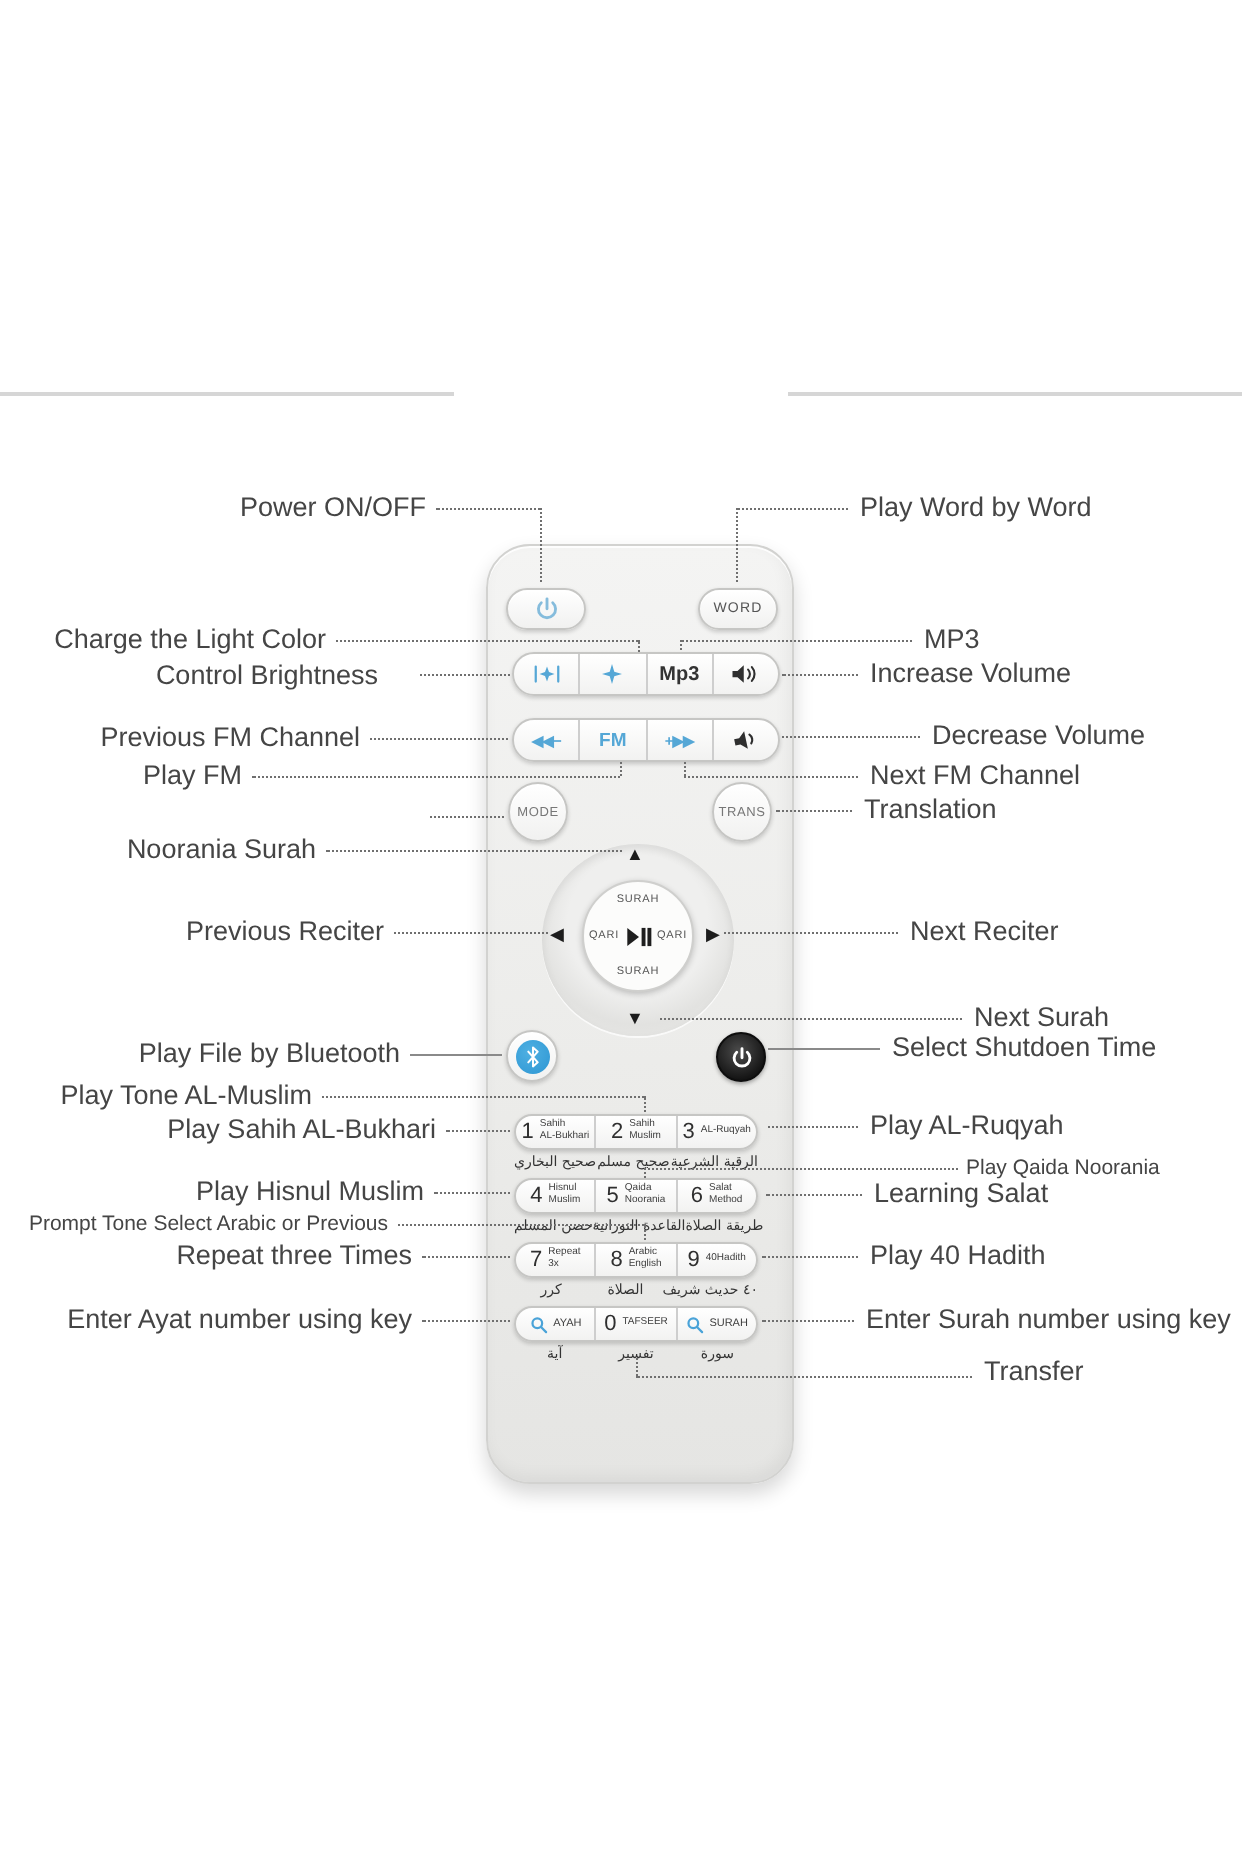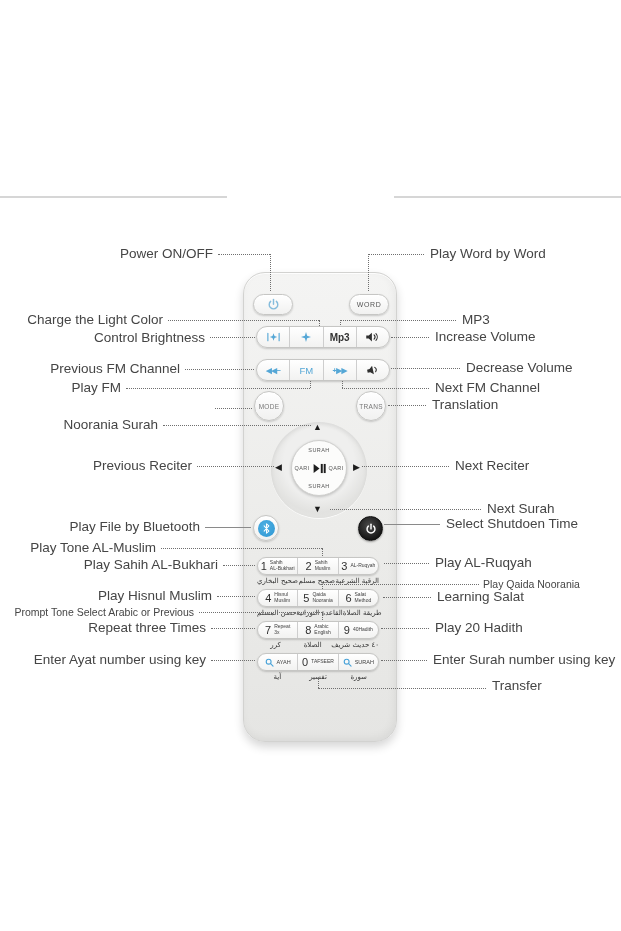--- a/index.html
+++ b/index.html
@@ -31,21 +31,21 @@
   .circle{border-radius:50%;}
   .grp{position:absolute;display:flex;background:linear-gradient(#ffffff,#f2f2f1);
        border:1px solid #c6c6c4;border-radius:12px;box-shadow:0 1px 2px rgba(0,0,0,.18);
        overflow:hidden;box-sizing:border-box;}
   .grp .cell{flex:1;display:flex;align-items:center;justify-content:center;border-right:1px solid #cecece;}
   .grp .cell:last-child{border-right:none;}
 
   .blu{color:#55a7d6;}
   .wordtxt{font-size:7px;letter-spacing:.6px;color:#555;}
   .mp3txt{font-size:10px;font-weight:bold;color:#333;}
-  .fmtxt{font-size:9.5px;font-weight:normal;}
+  .fmtxt{font-size:9.5px;font-weight:bold;}
   .seektxt{font-size:7.5px;letter-spacing:-.5px;font-weight:bold;}
   .modetxt{font-size:6.5px;letter-spacing:.3px;color:#777;}
 
   
   .dial-outer{position:absolute;left:27px;top:149px;width:96px;height:96px;border-radius:50%;
       background:radial-gradient(circle at 50% 42%, #efefee 48%, #e2e2e0 68%, #eaeae8 100%);
       box-shadow:inset 0 2px 4px rgba(0,0,0,.07), 0 1px 0 rgba(255,255,255,.7);}
   .dial-inner{position:absolute;left:47px;top:167px;width:56px;height:56px;border-radius:50%;
       background:#fcfcfb;border:1px solid #cfcfcd;box-shadow:0 1px 3px rgba(0,0,0,.22);
       display:flex;flex-direction:column;align-items:center;justify-content:space-between;
@@ -295,21 +295,21 @@
     </div>
     <div class="ar-row" style="top:400px;">
       <span>آية</span>
       <span>تفسير</span>
       <span>سورة</span>
     </div>
   </div>
 
   <div class="co" style="right:408px;top:246px;">Power ON/OFF</div>
   <div class="co" style="right:458px;top:312px;">Charge the Light Color</div>
-  <div class="co" style="right:416px;top:330px;">Control Brightness</div>
+  <div class="co" style="right:432px;top:330px;">Control Brightness</div>
   <div class="co" style="right:441px;top:361px;">Previous FM Channel</div>
   <div class="co" style="right:500px;top:380px;">Play FM</div>
   <div class="co" style="right:463px;top:417px;">Noorania Surah</div>
   <div class="co" style="right:429px;top:458px;">Previous Reciter</div>
   <div class="co" style="right:421px;top:519px;">Play File by Bluetooth</div>
   <div class="co" style="right:465px;top:540px;">Play Tone AL-Muslim</div>
   <div class="co" style="right:403px;top:557px;">Play Sahih AL-Bukhari</div>
   <div class="co" style="right:409px;top:588px;">Play Hisnul Muslim</div>
   <div class="co sm" style="right:427px;top:606px;">Prompt Tone Select Arabic or Previous</div>
   <div class="co" style="right:415px;top:620px;">Repeat three Times</div>
@@ -320,21 +320,21 @@
   <div class="co" style="left:435px;top:329px;">Increase Volume</div>
   <div class="co" style="left:466px;top:360px;">Decrease Volume</div>
   <div class="co" style="left:435px;top:380px;">Next FM Channel</div>
   <div class="co" style="left:432px;top:397px;">Translation</div>
   <div class="co" style="left:455px;top:458px;">Next Reciter</div>
   <div class="co" style="left:487px;top:501px;">Next Surah</div>
   <div class="co" style="left:446px;top:516px;">Select Shutdoen Time</div>
   <div class="co" style="left:435px;top:555px;">Play AL-Ruqyah</div>
   <div class="co sm" style="left:483px;top:578px;">Play Qaida Noorania</div>
   <div class="co" style="left:437px;top:589px;">Learning Salat</div>
-  <div class="co" style="left:435px;top:620px;">Play 20 Hadith</div>
+  <div class="co" style="left:435px;top:620px;">Play 40 Hadith</div>
   <div class="co" style="left:433px;top:652px;">Enter Surah number using key</div>
   <div class="co" style="left:492px;top:678px;">Transfer</div>
 
   <div class="lnh" style="left:218px;top:254px;width:52px;"></div>
   <div class="lnv" style="left:270px;top:254px;height:37px;"></div>
   <div class="lnh" style="left:168px;top:320px;width:151px;"></div>
   <div class="lnv" style="left:319px;top:320px;height:6px;"></div>
   <div class="lnh" style="left:210px;top:337px;width:45px;"></div>
   <div class="lnh" style="left:185px;top:369px;width:69px;"></div>
   <div class="lnh" style="left:126px;top:388px;width:184px;"></div>

